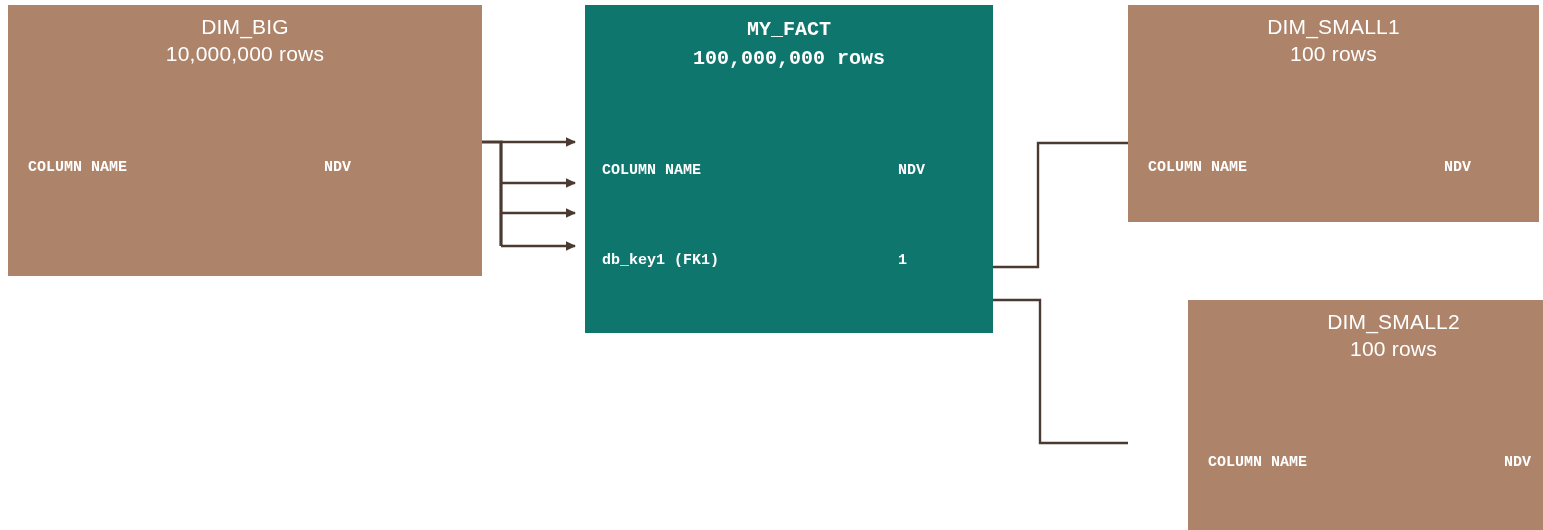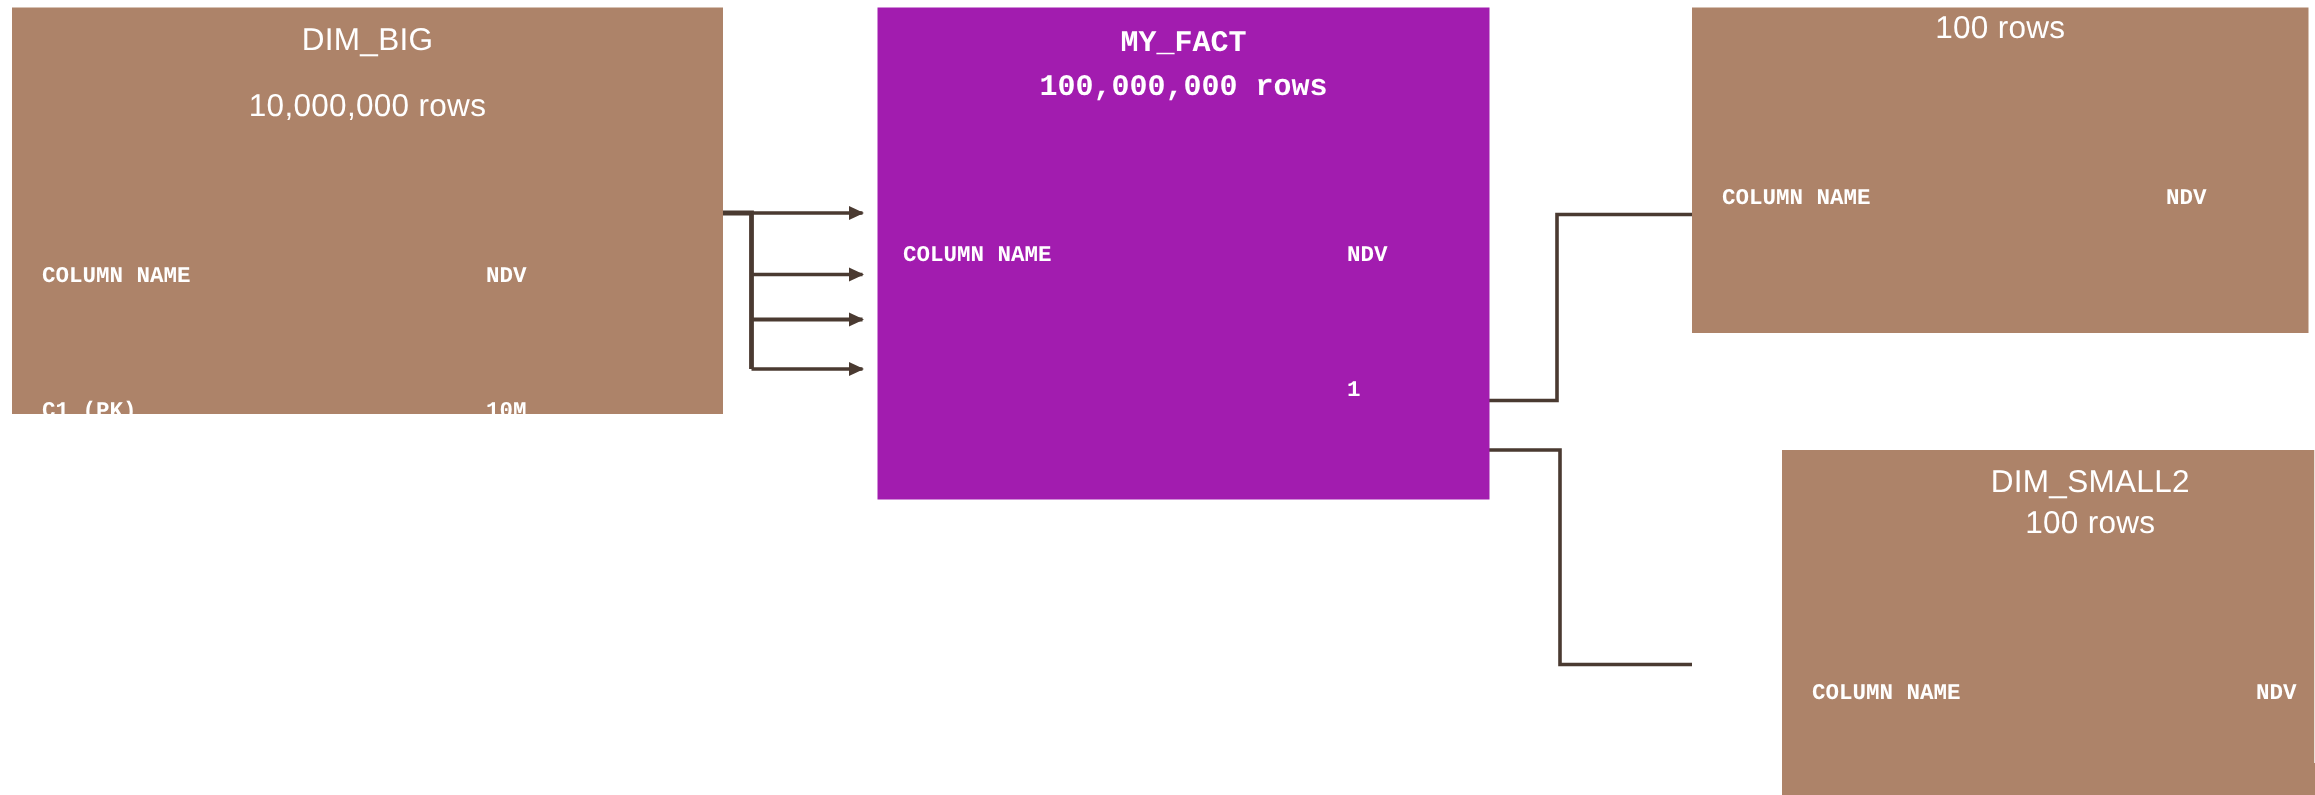--- a/index.html
+++ b/index.html
@@ -26,21 +26,21 @@
     height: 530px;
     pointer-events: none;
   }
   .tbl {
     position: absolute;
     box-sizing: border-box;
     color: #ffffff;
     overflow: hidden;
   }
   .tbl.dim { background: #ad8369; }
-  .tbl.fact { background: #a21caf; }
+  .tbl.fact { background: #0f766e; }
 
   .tbl-title {
     text-align: center;
     font-family: "Liberation Sans", sans-serif;
     font-size: 21px;
     line-height: 26px;
     letter-spacing: 0.2px;
     white-space: pre;
   }
   .tbl-rows {
@@ -90,56 +90,54 @@
     <path d="M501,213 L575,213" fill="none" stroke="#4a3a31" stroke-width="2.6" marker-end="url(#ah-right)"></path>
     <path d="M501,246 L575,246" fill="none" stroke="#4a3a31" stroke-width="2.4" marker-end="url(#ah-right)"></path>
 
     <path d="M1128,143 L1038,143 L1038,267 L815,267" fill="none" stroke="#4a3a31" stroke-width="2.4" marker-end="url(#ah-left)"></path>
 
     <path d="M1128,443 L1040,443 L1040,300 L815,300" fill="none" stroke="#4a3a31" stroke-width="2.4" marker-end="url(#ah-left)"></path>
   </svg>
 
   <div class="tbl dim" style="left:8px; top:5px; width:474px; height:271px;">
     <div class="tbl-title" style="margin-top:9px;">DIM_BIG</div>
-    <div class="tbl-title" style="margin-top:18px;">10,000,000 rows</div>
+    <div class="tbl-title" style="margin-top:1px;">10,000,000 rows</div>
     <div class="tbl-rows" style="margin-top:26px; padding-left:20px;">
       <div class="row">
         <span class="col-name">COLUMN NAME</span>
         <span class="col-ndv" style="left:296px;">NDV</span>
-      </div>
-      <div class="row">
-        <span class="col-name">C1 (PK)</span>
-        <span class="col-ndv" style="left:296px;">10M</span>
       </div>
       
       
       
     </div>
   </div>
 
   <div class="tbl fact" style="left:585px; top:5px; width:408px; height:328px;">
     <div class="tbl-title mono" style="margin-top:11px;">MY_FACT</div>
     <div class="tbl-title mono" style="margin-top:2px;">100,000,000 rows</div>
     <div class="tbl-rows" style="margin-top:24px; padding-left:17px;">
       <div class="row">
         <span class="col-name">COLUMN NAME</span>
         <span class="col-ndv" style="left:296px;">NDV</span>
       </div>
       <div class="row">
+        <span class="col-name">db_key1 (FK1)</span>
         <span class="col-ndv" style="left:296px;">1</span>
       </div>
       
       
       
       
       
     </div>
   </div>
 
   <div class="tbl dim" style="left:1128px; top:5px; width:411px; height:217px;">
+    <div class="tbl-title" style="margin-top:9px;">DIM_SMALL1</div>
     <div class="tbl-title" style="margin-top:1px;">100 rows</div>
     <div class="tbl-rows" style="margin-top:26px; padding-left:20px;">
       <div class="row">
         <span class="col-name">COLUMN NAME</span>
         <span class="col-ndv" style="left:296px;">NDV</span>
       </div>
       
       
     </div>
   </div>

